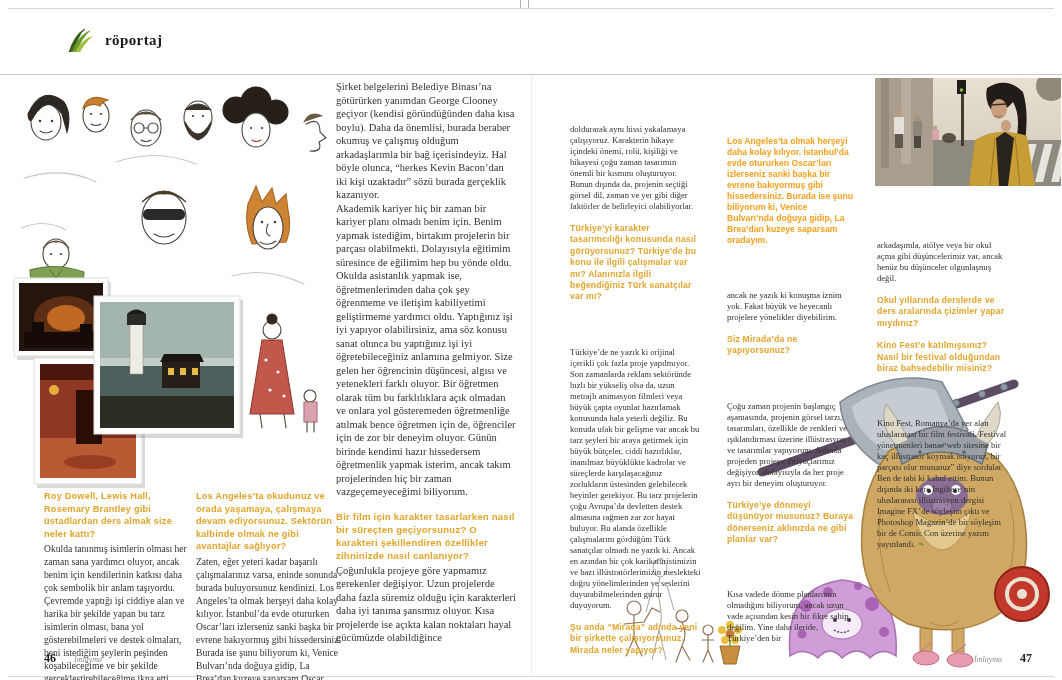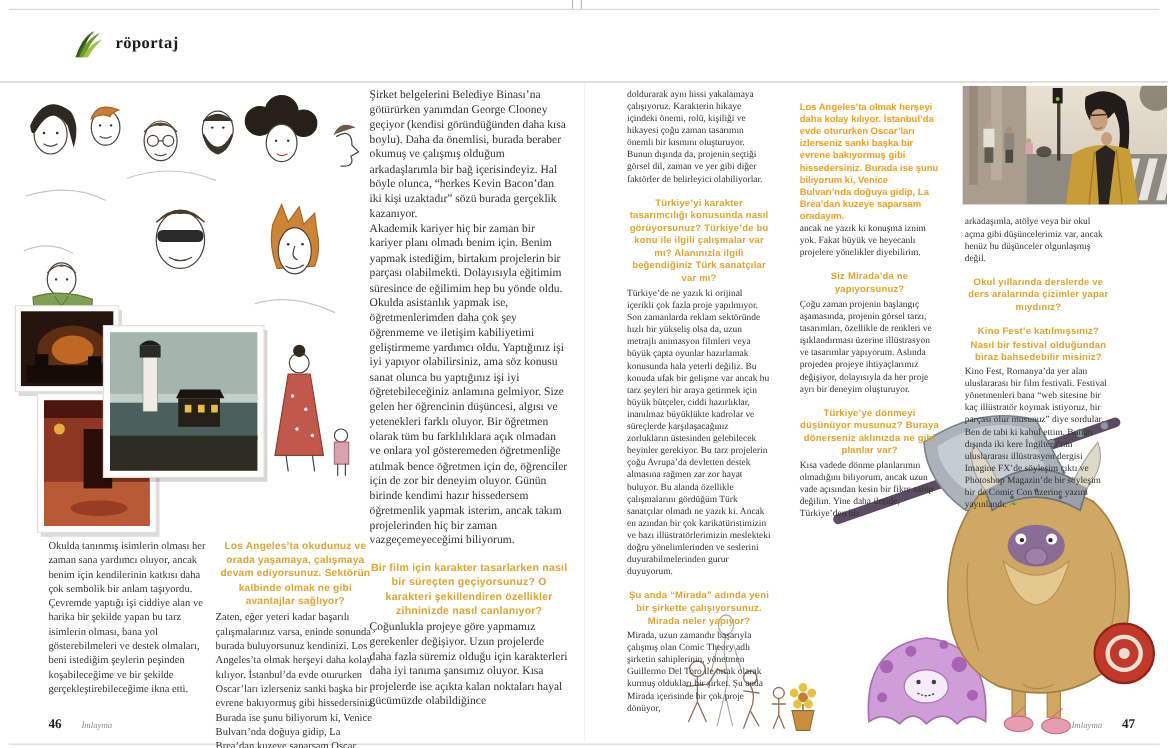--- a/index.html
+++ b/index.html
@@ -11,30 +11,30 @@
             background:linear-gradient(to right,#f2f1ee,#e9e8e4);}
   
   .masthead{position:absolute;left:65px;top:24px;height:32px;display:flex;align-items:center;}
   .masthead .title{font-family:"Liberation Serif",serif;font-weight:bold;font-size:15px;
                    letter-spacing:.4px;color:#1c1b18;margin-left:10px;}
   .header-rule{position:absolute;left:0;right:0;top:74px;height:1px;background:#c9c7c2;}
   
   .col{position:absolute;z-index:3;}
   .col p{margin:0;}
   .col h3{margin:11px 0 2px;font-family:"Liberation Sans",sans-serif;font-weight:bold;
-          color:#e2a42c;letter-spacing:.2px;text-align:center;}
+          color:#e2a42c;letter-spacing:.2px;}
   .col h3:first-child{margin-top:0;}
   
   .col-main p{font-size:10.5px;line-height:13.5px;}
   .col-main h3{font-size:9.6px;line-height:13px;}
   
   .col-small p{font-size:9.6px;line-height:13px;}
   .col-small h3{font-size:9.2px;line-height:12.6px;}
   
-  .col-right p{font-size:8.6px;line-height:11px;}
+  .col-right p{font-size:8.6px;line-height:11px;margin-top:44px;}
   .col-right h3{font-size:8.6px;line-height:11.4px;}
   .pull-quote{font-family:"Liberation Sans",sans-serif;font-weight:bold;
               font-size:12.4px;line-height:15.2px;color:#f4a01e;margin:0 0 9px 0;}
   .endmark{color:#6f9b2e;font-size:9px;}
   
   .art{position:absolute;z-index:1;}
   
   .footer{position:absolute;top:651px;z-index:4;display:flex;align-items:baseline;gap:18px;}
   .footer .pagenum{font-weight:bold;font-size:12px;color:#1f1e1b;}
   .footer .magname{font-style:italic;font-size:8px;color:#8f8d88;}
@@ -185,20 +185,21 @@
   </div>
 
   <section class="col col-main" style="left:336px;top:80px;width:181px;">
     <p>Şirket belgelerini Belediye Binası’na götürürken yanımdan George Clooney geçiyor (kendisi göründüğünden daha kısa boylu). Daha da önemlisi, burada beraber okumuş ve çalışmış olduğum arkadaşlarımla bir bağ içerisindeyiz. Hal böyle olunca, “herkes Kevin Bacon’dan iki kişi uzaktadır” sözü burada gerçeklik kazanıyor.</p>
     <p>Akademik kariyer hiç bir zaman bir kariyer planı olmadı benim için. Benim yapmak istediğim, birtakım projelerin bir parçası olabilmekti. Dolayısıyla eğitimim süresince de eğilimim hep bu yönde oldu. Okulda asistanlık yapmak ise, öğretmenlerimden daha çok şey öğrenmeme ve iletişim kabiliyetimi geliştirmeme yardımcı oldu. Yaptığınız işi iyi yapıyor olabilirsiniz, ama söz konusu sanat olunca bu yaptığınız işi iyi öğretebileceğiniz anlamına gelmiyor. Size gelen her öğrencinin düşüncesi, algısı ve yetenekleri farklı oluyor. Bir öğretmen olarak tüm bu farklılıklara açık olmadan ve onlara yol gösteremeden öğretmenliğe atılmak bence öğretmen için de, öğrenciler için de zor bir deneyim oluyor. Günün birinde kendimi hazır hissedersem öğretmenlik yapmak isterim, ancak takım projelerinden hiç bir zaman vazgeçemeyeceğimi biliyorum.</p>
     <h3>Bir film için karakter tasarlarken nasıl bir süreçten geçiyorsunuz? O karakteri şekillendiren özellikler zihninizde nasıl canlanıyor?</h3>
     <p>Çoğunlukla projeye göre yapmamız gerekenler değişiyor. Uzun projelerde daha fazla süremiz olduğu için karakterleri daha iyi tanıma şansımız oluyor. Kısa projelerde ise açıkta kalan noktaları hayal gücümüzde olabildiğince</p>
   </section>
 
   <section class="col col-small" style="left:44px;top:490px;width:145px;">
+    <h3>Roy Dowell, Lewis Hall, Rosemary Brantley gibi üstadlardan ders almak size neler kattı?</h3>
     <p>Okulda tanınmış isimlerin olması her zaman sana yardımcı oluyor, ancak benim için kendilerinin katkısı daha çok sembolik bir anlam taşıyordu. Çevremde yaptığı işi ciddiye alan ve harika bir şekilde yapan bu tarz isimlerin olması, bana yol gösterebilmeleri ve destek olmaları, beni istediğim şeylerin peşinden koşabileceğime ve bir şekilde gerçekleştirebileceğime ikna etti.</p>
   </section>
   <section class="col col-small" style="left:196px;top:490px;width:145px;">
     <h3>Los Angeles’ta okudunuz ve orada yaşamaya, çalışmaya devam ediyorsunuz. Sektörün kalbinde olmak ne gibi avantajlar sağlıyor?</h3>
     <p>Zaten, eğer yeteri kadar başarılı çalışmalarınız varsa, eninde sonunda burada buluyorsunuz kendinizi. Los Angeles’ta olmak herşeyi daha kolay kılıyor. İstanbul’da evde otururken Oscar’ları izlerseniz sanki başka bir evrene bakıyormuş gibi hissedersiniz. Burada ise şunu biliyorum ki, Venice Bulvarı’nda doğuya gidip, La Brea’dan kuzeye saparsam Oscar Törenindeyim.</p>
   </section>
 
   <section class="col col-right" style="left:570px;top:80px;width:131px;">
     <p>doldurarak aynı hissi yakalamaya çalışıyoruz. Karakterin hikaye içindeki önemi, rolü, kişiliği ve hikayesi çoğu zaman tasarımın önemli bir kısmını oluşturuyor. Bunun dışında da, projenin seçtiği görsel dil, zaman ve yer gibi diğer faktörler de belirleyici olabiliyorlar.</p>
     <h3>Türkiye’yi karakter tasarımcılığı konusunda nasıl görüyorsunuz? Türkiye’de bu konu ile ilgili çalışmalar var mı? Alanınızla ilgili beğendiğiniz Türk sanatçılar var mı?</h3>

